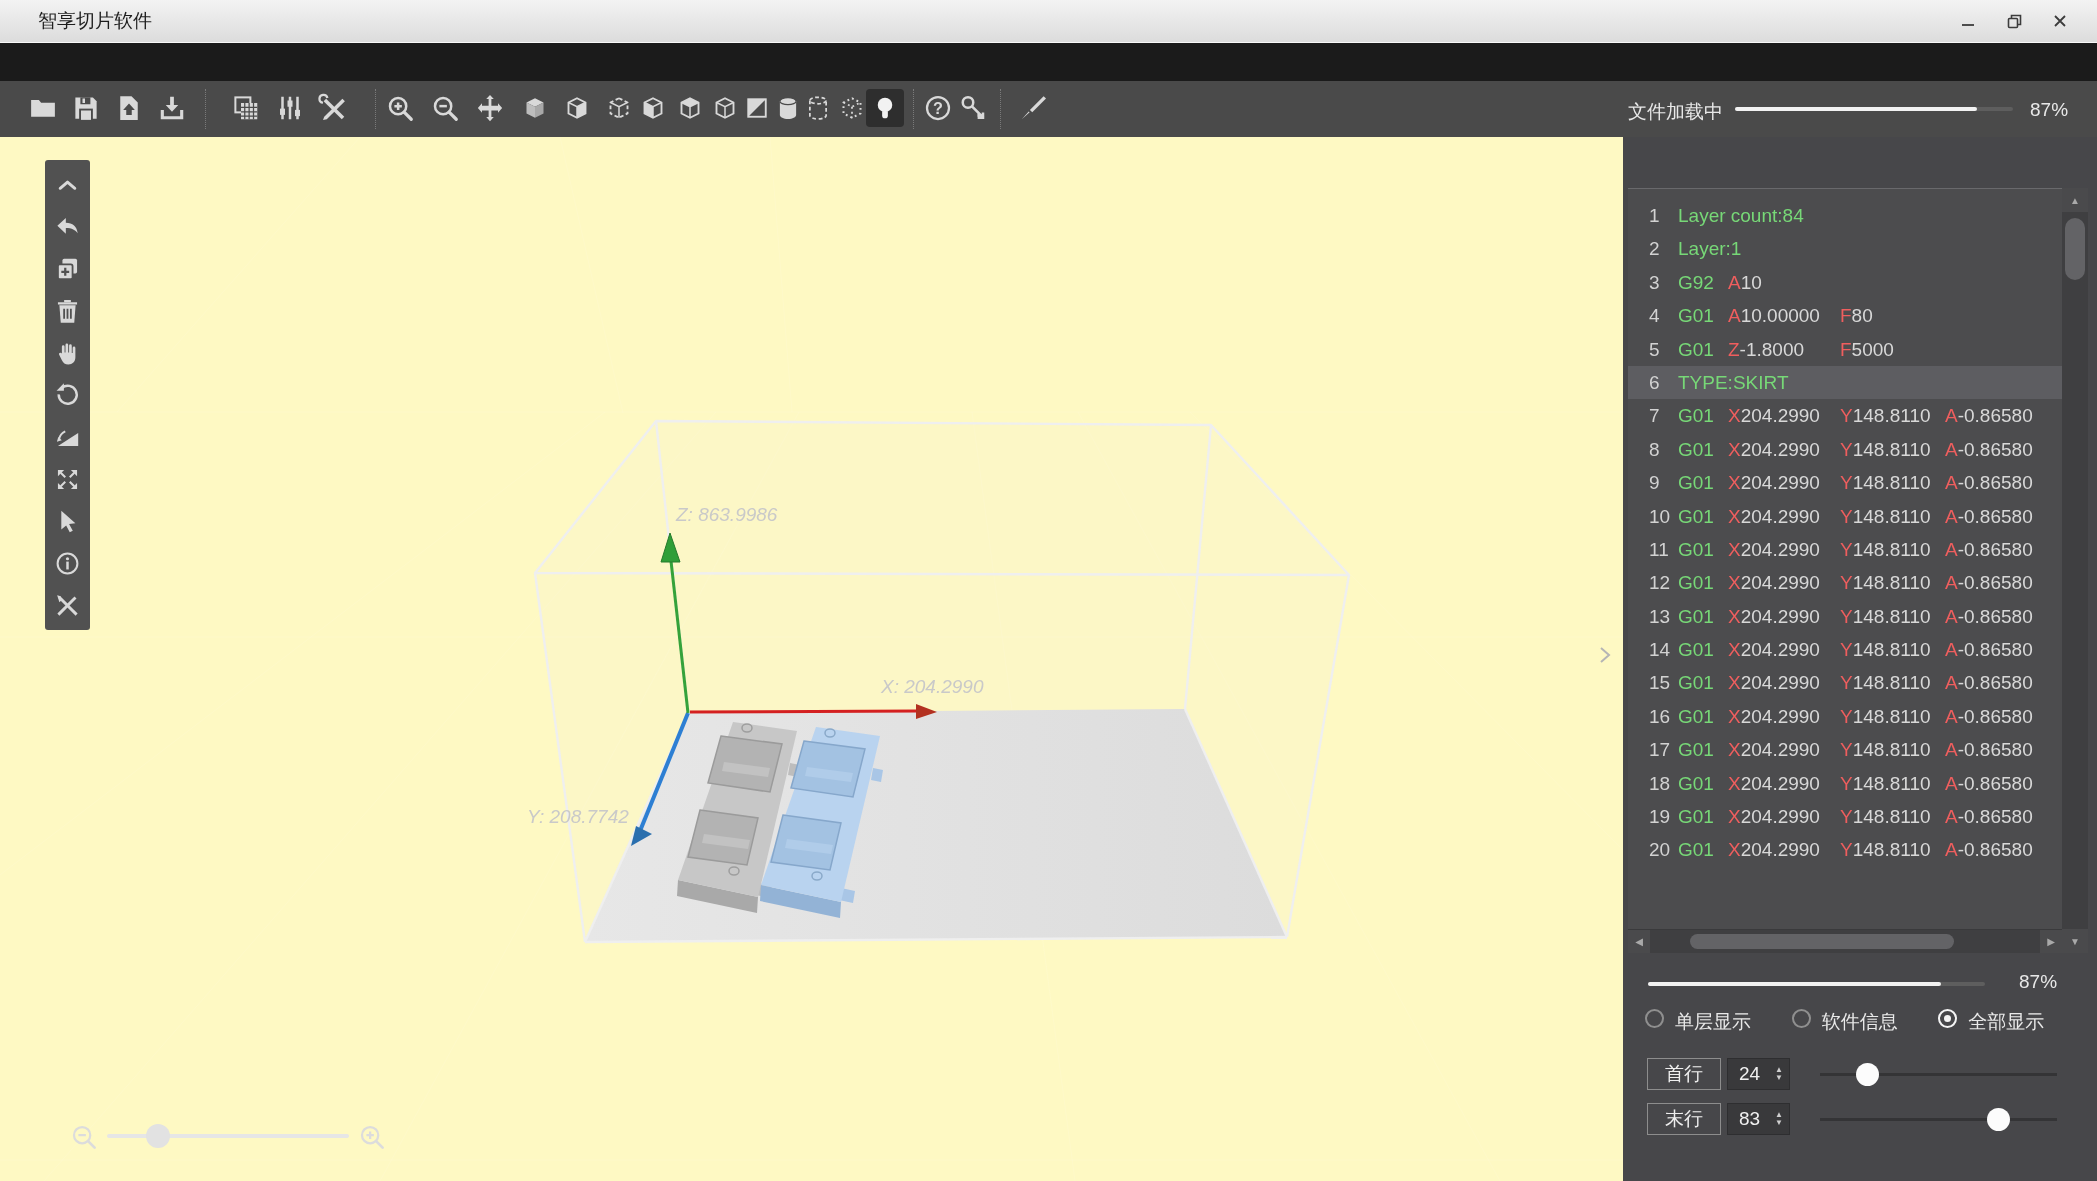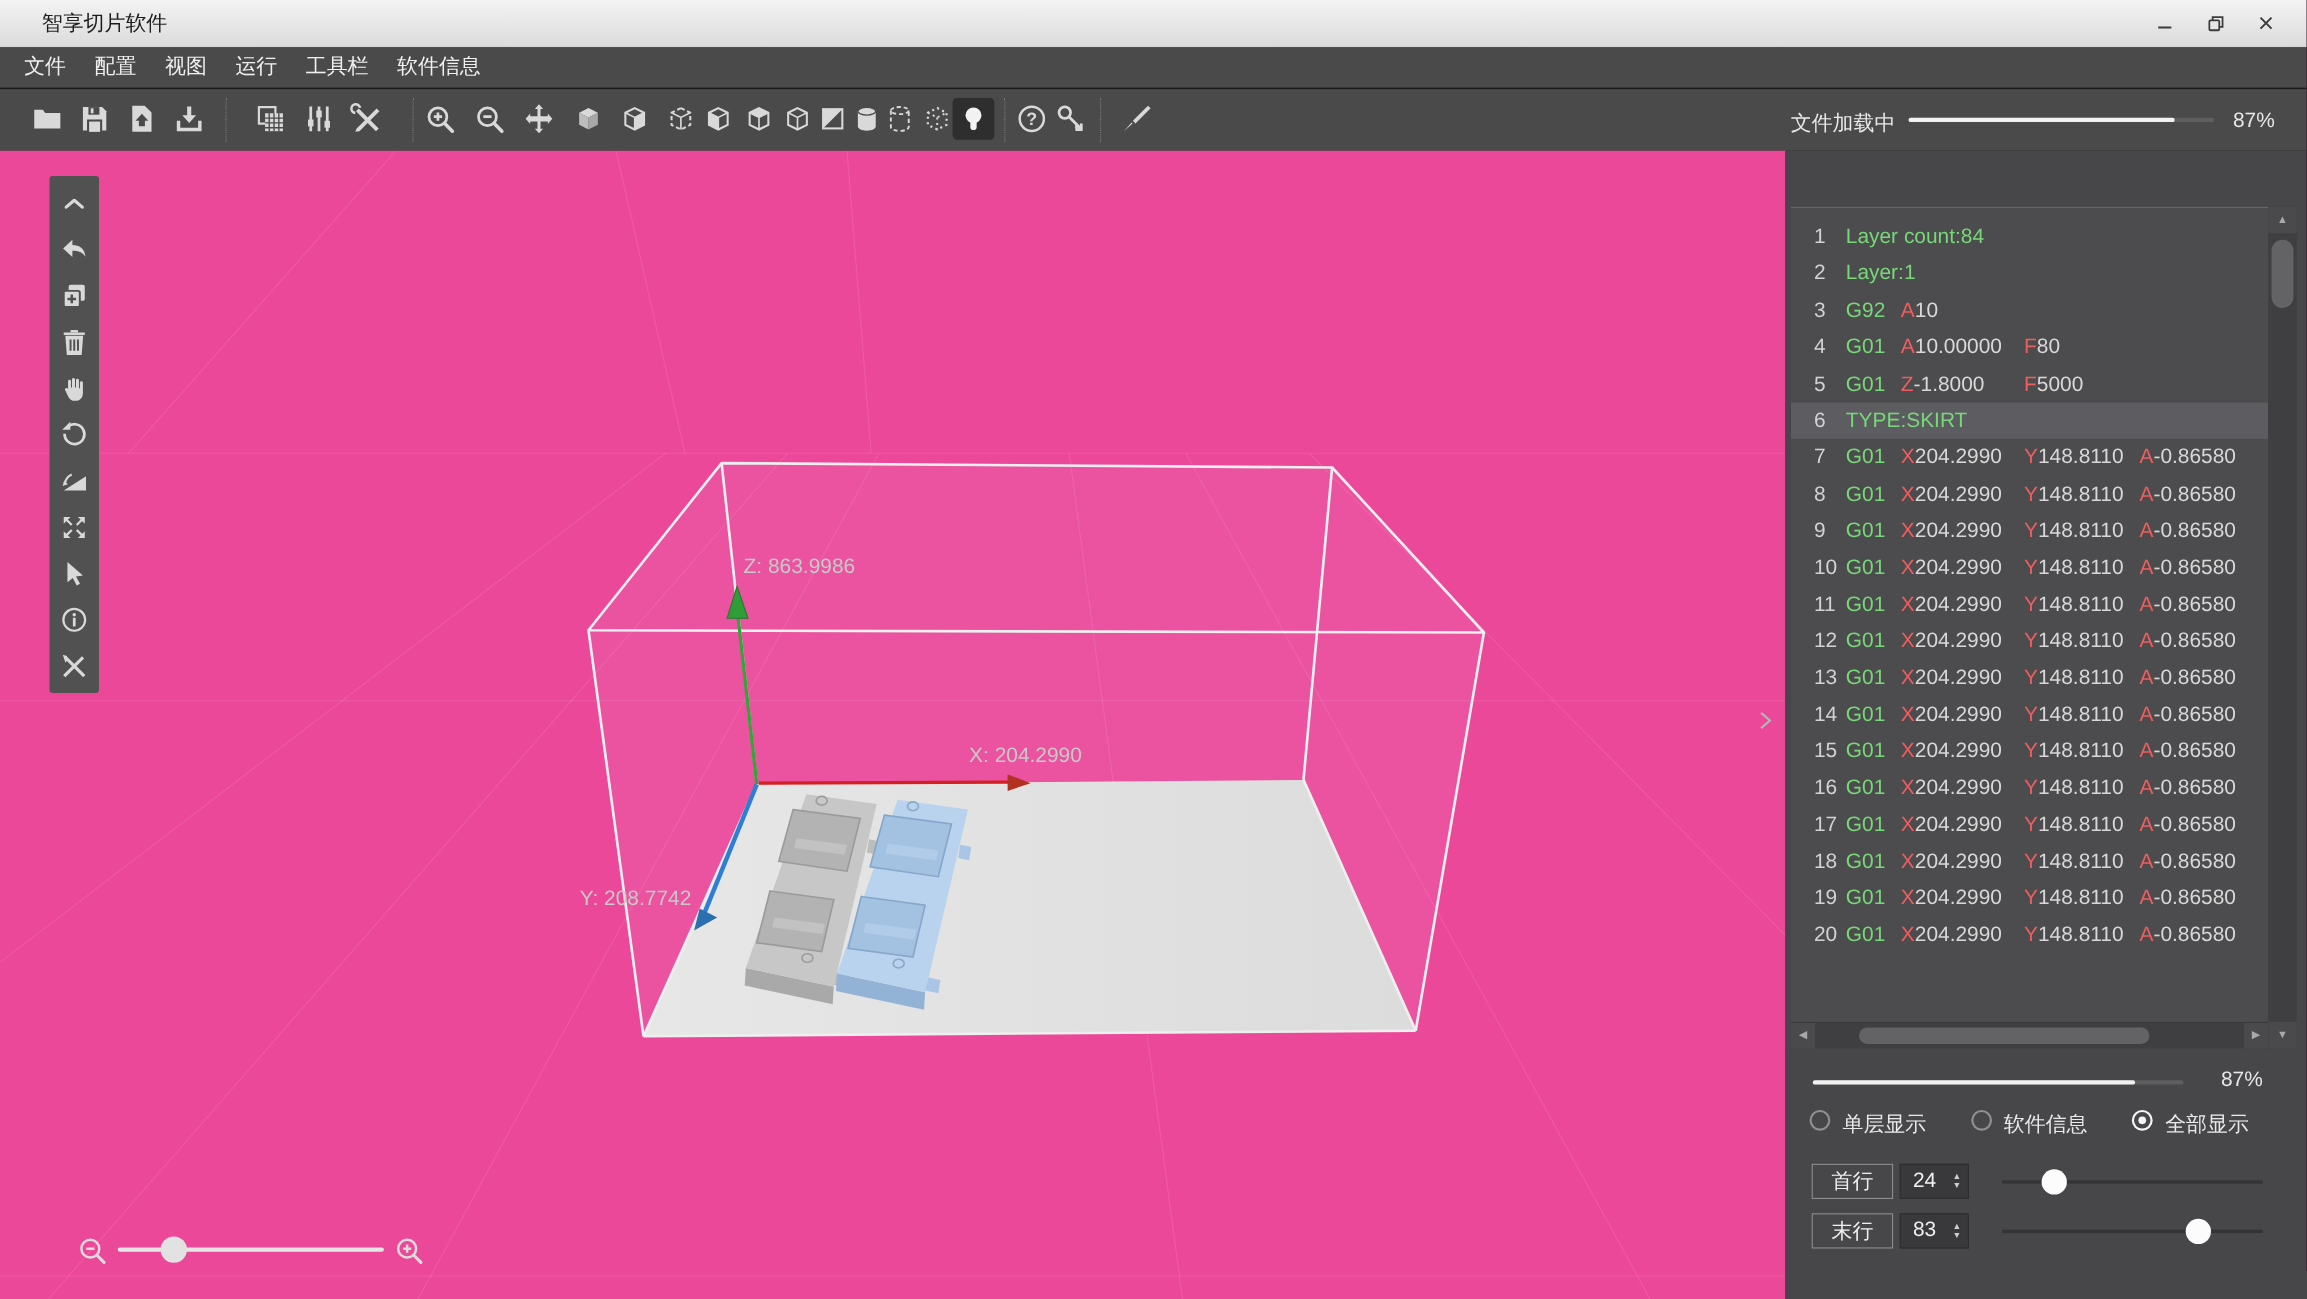--- a/index.html
+++ b/index.html
@@ -23,22 +23,22 @@
   .tbtn{position:absolute;top:88px;width:38px;height:38px;margin:-81px 0 0 0;
     display:flex;align-items:center;justify-content:center;border-radius:4px;}
   .tbtn.active{background:#2e2e2e;}
   .tsep{position:absolute;top:8px;width:0;height:40px;border-left:1px dotted #7a7a7a;}
   #loading-group{position:absolute;top:0;height:56px;left:1628px;width:460px;}
   #loading-label{position:absolute;left:0;top:18px;font-size:19px;color:#e8e8e8;}
   #loading-track{position:absolute;left:107px;top:26px;width:278px;height:4px;border-radius:2px;background:#5e5e5e;}
   #loading-fill{height:4px;border-radius:2px;background:#f2f2f2;}
   #loading-pct{position:absolute;left:402px;top:18px;font-size:19px;color:#e8e8e8;}
   
-  #viewport{position:absolute;left:0;top:137px;width:1623px;height:1044px;background:#ec4899;
-    border-right:1px solid #383838;}
+  #viewport{position:absolute;left:0;top:137px;width:1623px;height:1044px;background:#fef9c3;
+    border-right:1px solid #383838;font-style:italic;}
   #lefttools{position:absolute;left:45px;top:23px;width:45px;height:470px;background:#515151;
     border-radius:3px;display:flex;flex-direction:column;align-items:center;padding-top:4px;box-sizing:border-box;}
   .ltbtn{width:38px;height:42px;display:flex;align-items:center;justify-content:center;}
   #collapse-handle{position:absolute;left:1598px;top:503px;color:#b5b5b5;}
   #zoomwidget{position:absolute;left:63px;top:975px;width:330px;height:50px;}
   #zoom-track{position:absolute;left:44px;top:22px;width:242px;height:4px;border-radius:2px;background:#e6e6e6;}
   #zoom-thumb{position:absolute;top:12px;width:24px;height:24px;border-radius:50%;background:#e2e2e2;}
   
   #rightpanel{position:absolute;left:1623px;top:137px;width:474px;height:1044px;background:#47474a;}
   #tabbar{position:absolute;left:5px;top:1px;width:464px;height:44px;display:flex;}
@@ -100,28 +100,20 @@
           </svg>
       </div>
       <div class="winbtn">
         <svg width="16" height="16" viewBox="0 0 16 16">
             <path d="M3 3l10 10M13 3L3 13" stroke="#3c3c3c" stroke-width="1.8"></path>
           </svg>
       </div>
     </div>
   </div>
 
-  <div id="menubar">
-      <div class="menu-item">文件</div>
-      <div class="menu-item">配置</div>
-      <div class="menu-item">视图</div>
-      <div class="menu-item">运行</div>
-      <div class="menu-item">工具栏</div>
-      <div class="menu-item">软件信息</div>
-    </div>
 
   <div id="toolbar">
     <div id="tb-icons">
         <div class="tbtn" style="left: 24px; top: 89px; margin-top: -81px;">
           <svg width="30" height="30" viewBox="0 0 24 24">
             <path fill="#d9d9d9" d="M2.5 5.5h6.2l1.8 2.2h11V19h-19z"></path>
           </svg>
         </div>
         <div class="tbtn" style="left: 67px; top: 89px; margin-top: -81px;">
           <svg width="30" height="30" viewBox="0 0 24 24">

